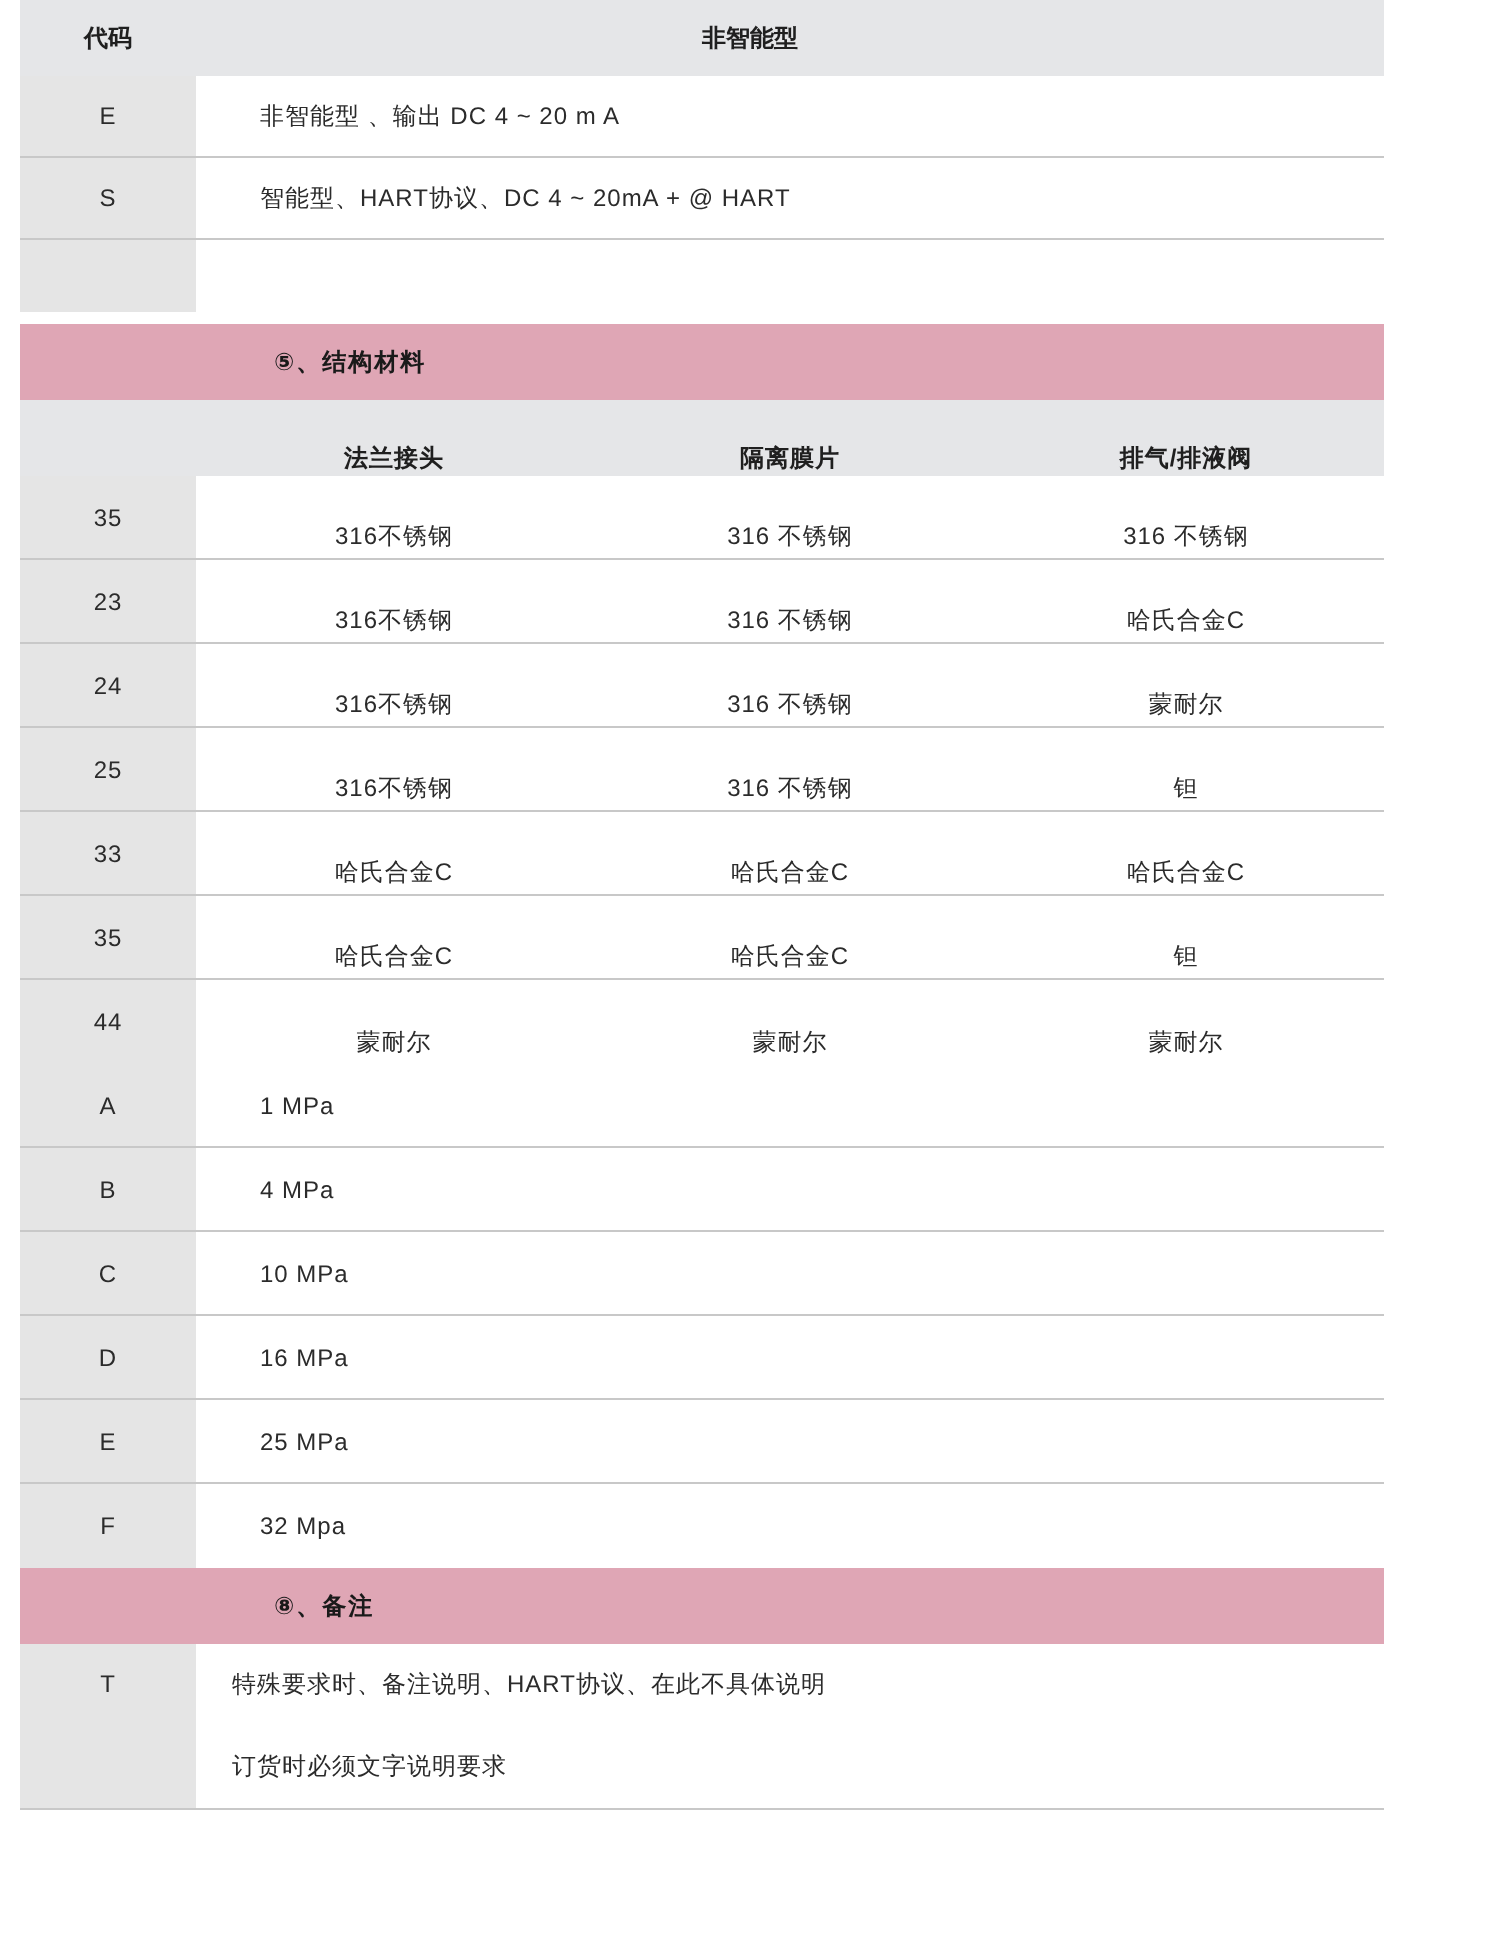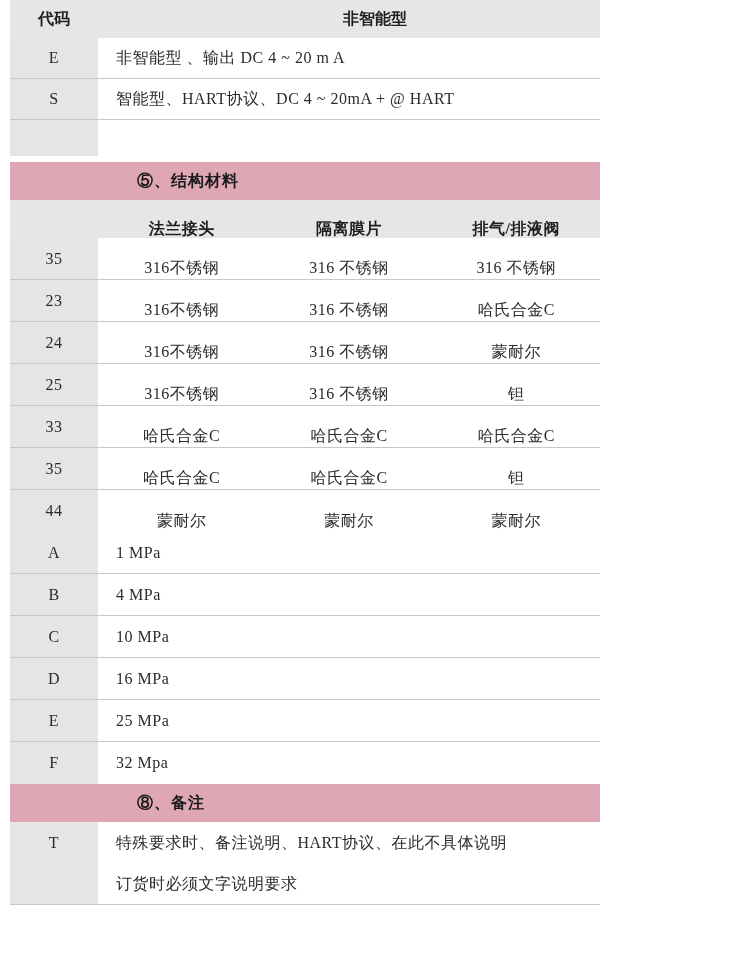--- a/index.html
+++ b/index.html
@@ -5,36 +5,36 @@
   html, body { margin: 0; padding: 0; background: #ffffff; }
   body {
     width: 750px; height: 976px;
     font-family: "Liberation Sans", "DejaVu Sans", sans-serif;
     color: #2b2b2b;
     -webkit-font-smoothing: antialiased;
   }
   .page { position: relative; width: 750px; height: 976px; background: #ffffff; overflow: hidden; }
   .table { position: absolute; left: 10px; top: 0; width: 730px; }
 
-  .row { box-sizing: border-box; width: 590px; display: flex; align-items: center; font-size: 16px; font-family: Liberation Serif, serif; }
+  .row { box-sizing: border-box; width: 682px; display: flex; align-items: center; font-size: 12px; }
 
   
   .header-row { position: relative; height: 38px; background: #e5e6e8; font-weight: bold; color: #1f1f1f; }
   .header-code { position: absolute; left: 0; top: 0; width: 88px; height: 38px; line-height: 38px; text-align: center; }
   .header-meaning { position: absolute; left: 0; top: 0; width: 730px; height: 38px; line-height: 38px; text-align: center; }
 
   
   .body-row { height: 41px; border-bottom: 1px solid #c8c8c8; background: #ffffff; }
   .body-row.no-line { border-bottom: none; }
   .code-cell {
     flex: 0 0 88px; align-self: stretch; background: #e5e5e5;
     display: flex; align-items: center; justify-content: center;
     letter-spacing: 0.5px;
   }
-  .meaning-cell { flex: 1 1 auto; padding-left: 18px; letter-spacing: 0.5px; }
+  .meaning-cell { flex: 1 1 auto; padding-left: 32px; letter-spacing: 0.5px; }
 
   
   .empty-row { height: 36px; margin-bottom: 6px; background: #ffffff; }
 
   
   .band-row { height: 38px; background: #dfa6b5; font-weight: bold; color: #1a1a1a; padding-left: 27px; }
   .band-title { padding-left: 100px; letter-spacing: 1px; }
 
   
   .subheader-row { height: 38px; background: #e5e6e8; font-weight: bold; color: #1f1f1f; }

